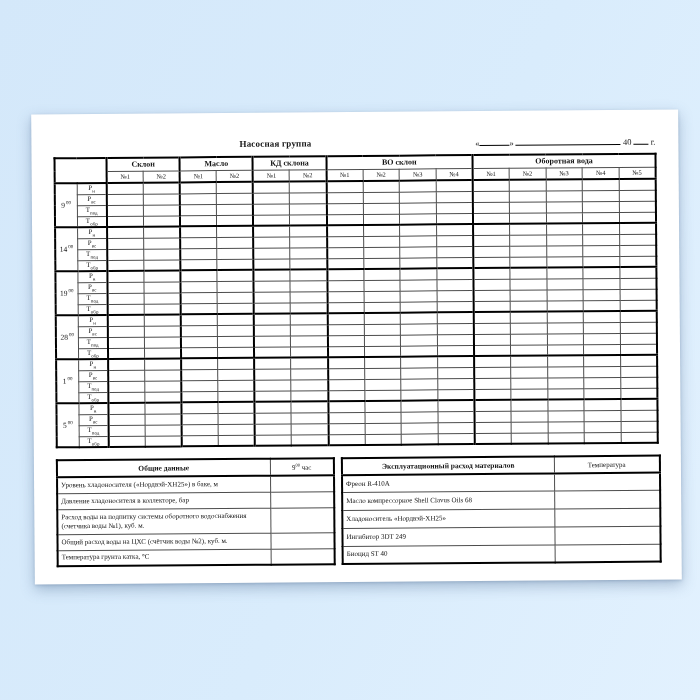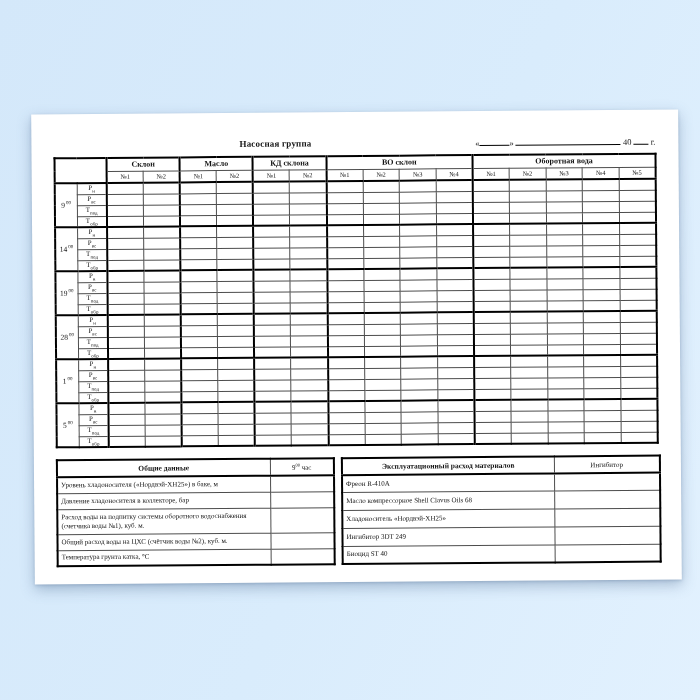--- a/index.html
+++ b/index.html
@@ -606,21 +606,21 @@
       </table>
 
       <table class="btable materials">
         <colgroup>
             <col class="mdesc">
             <col class="mval">
           </colgroup>
         <thead>
           <tr>
             <th class="btitle">Эксплуатационный расход материалов</th>
-            <th class="bhead">Ингибитор</th>
+            <th class="bhead">Температура</th>
           </tr>
         </thead>
         <tbody>
             <tr>
               <td class="desc">Фреон R-410A</td>
               <td class="val"></td>
             </tr>
             <tr>
               <td class="desc">Масло компрессорное Shell Clavus Oils 68</td>
               <td class="val"></td>

